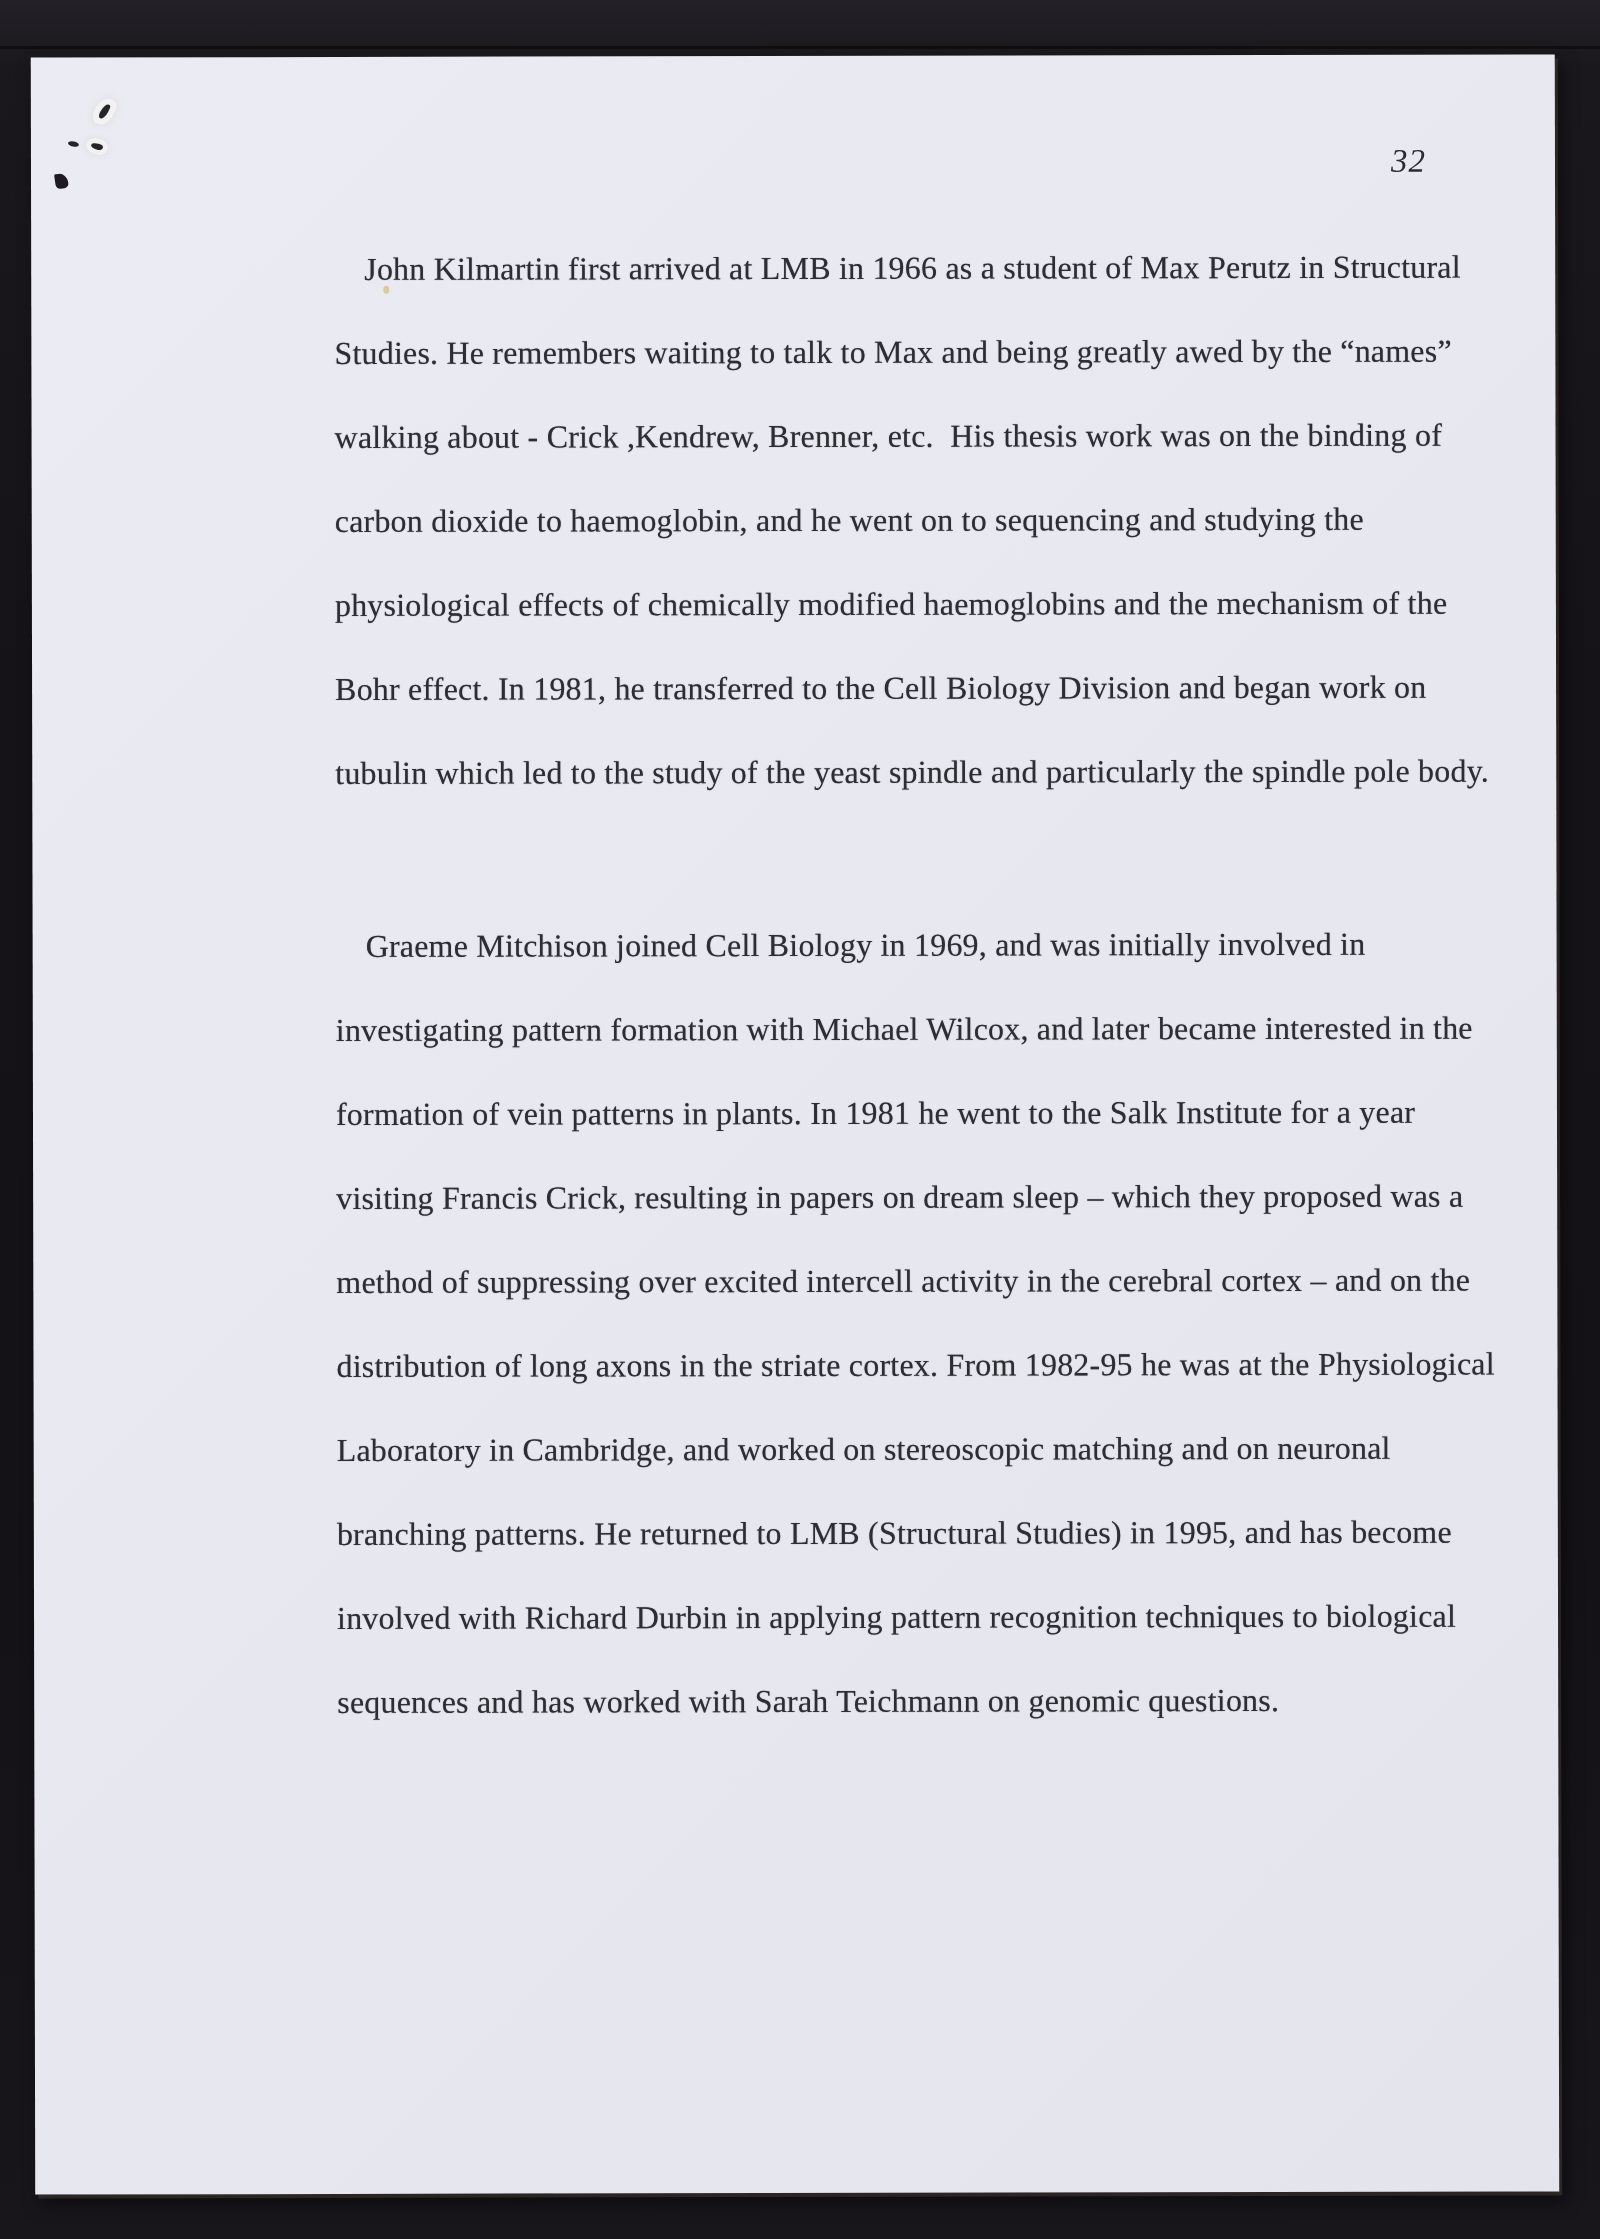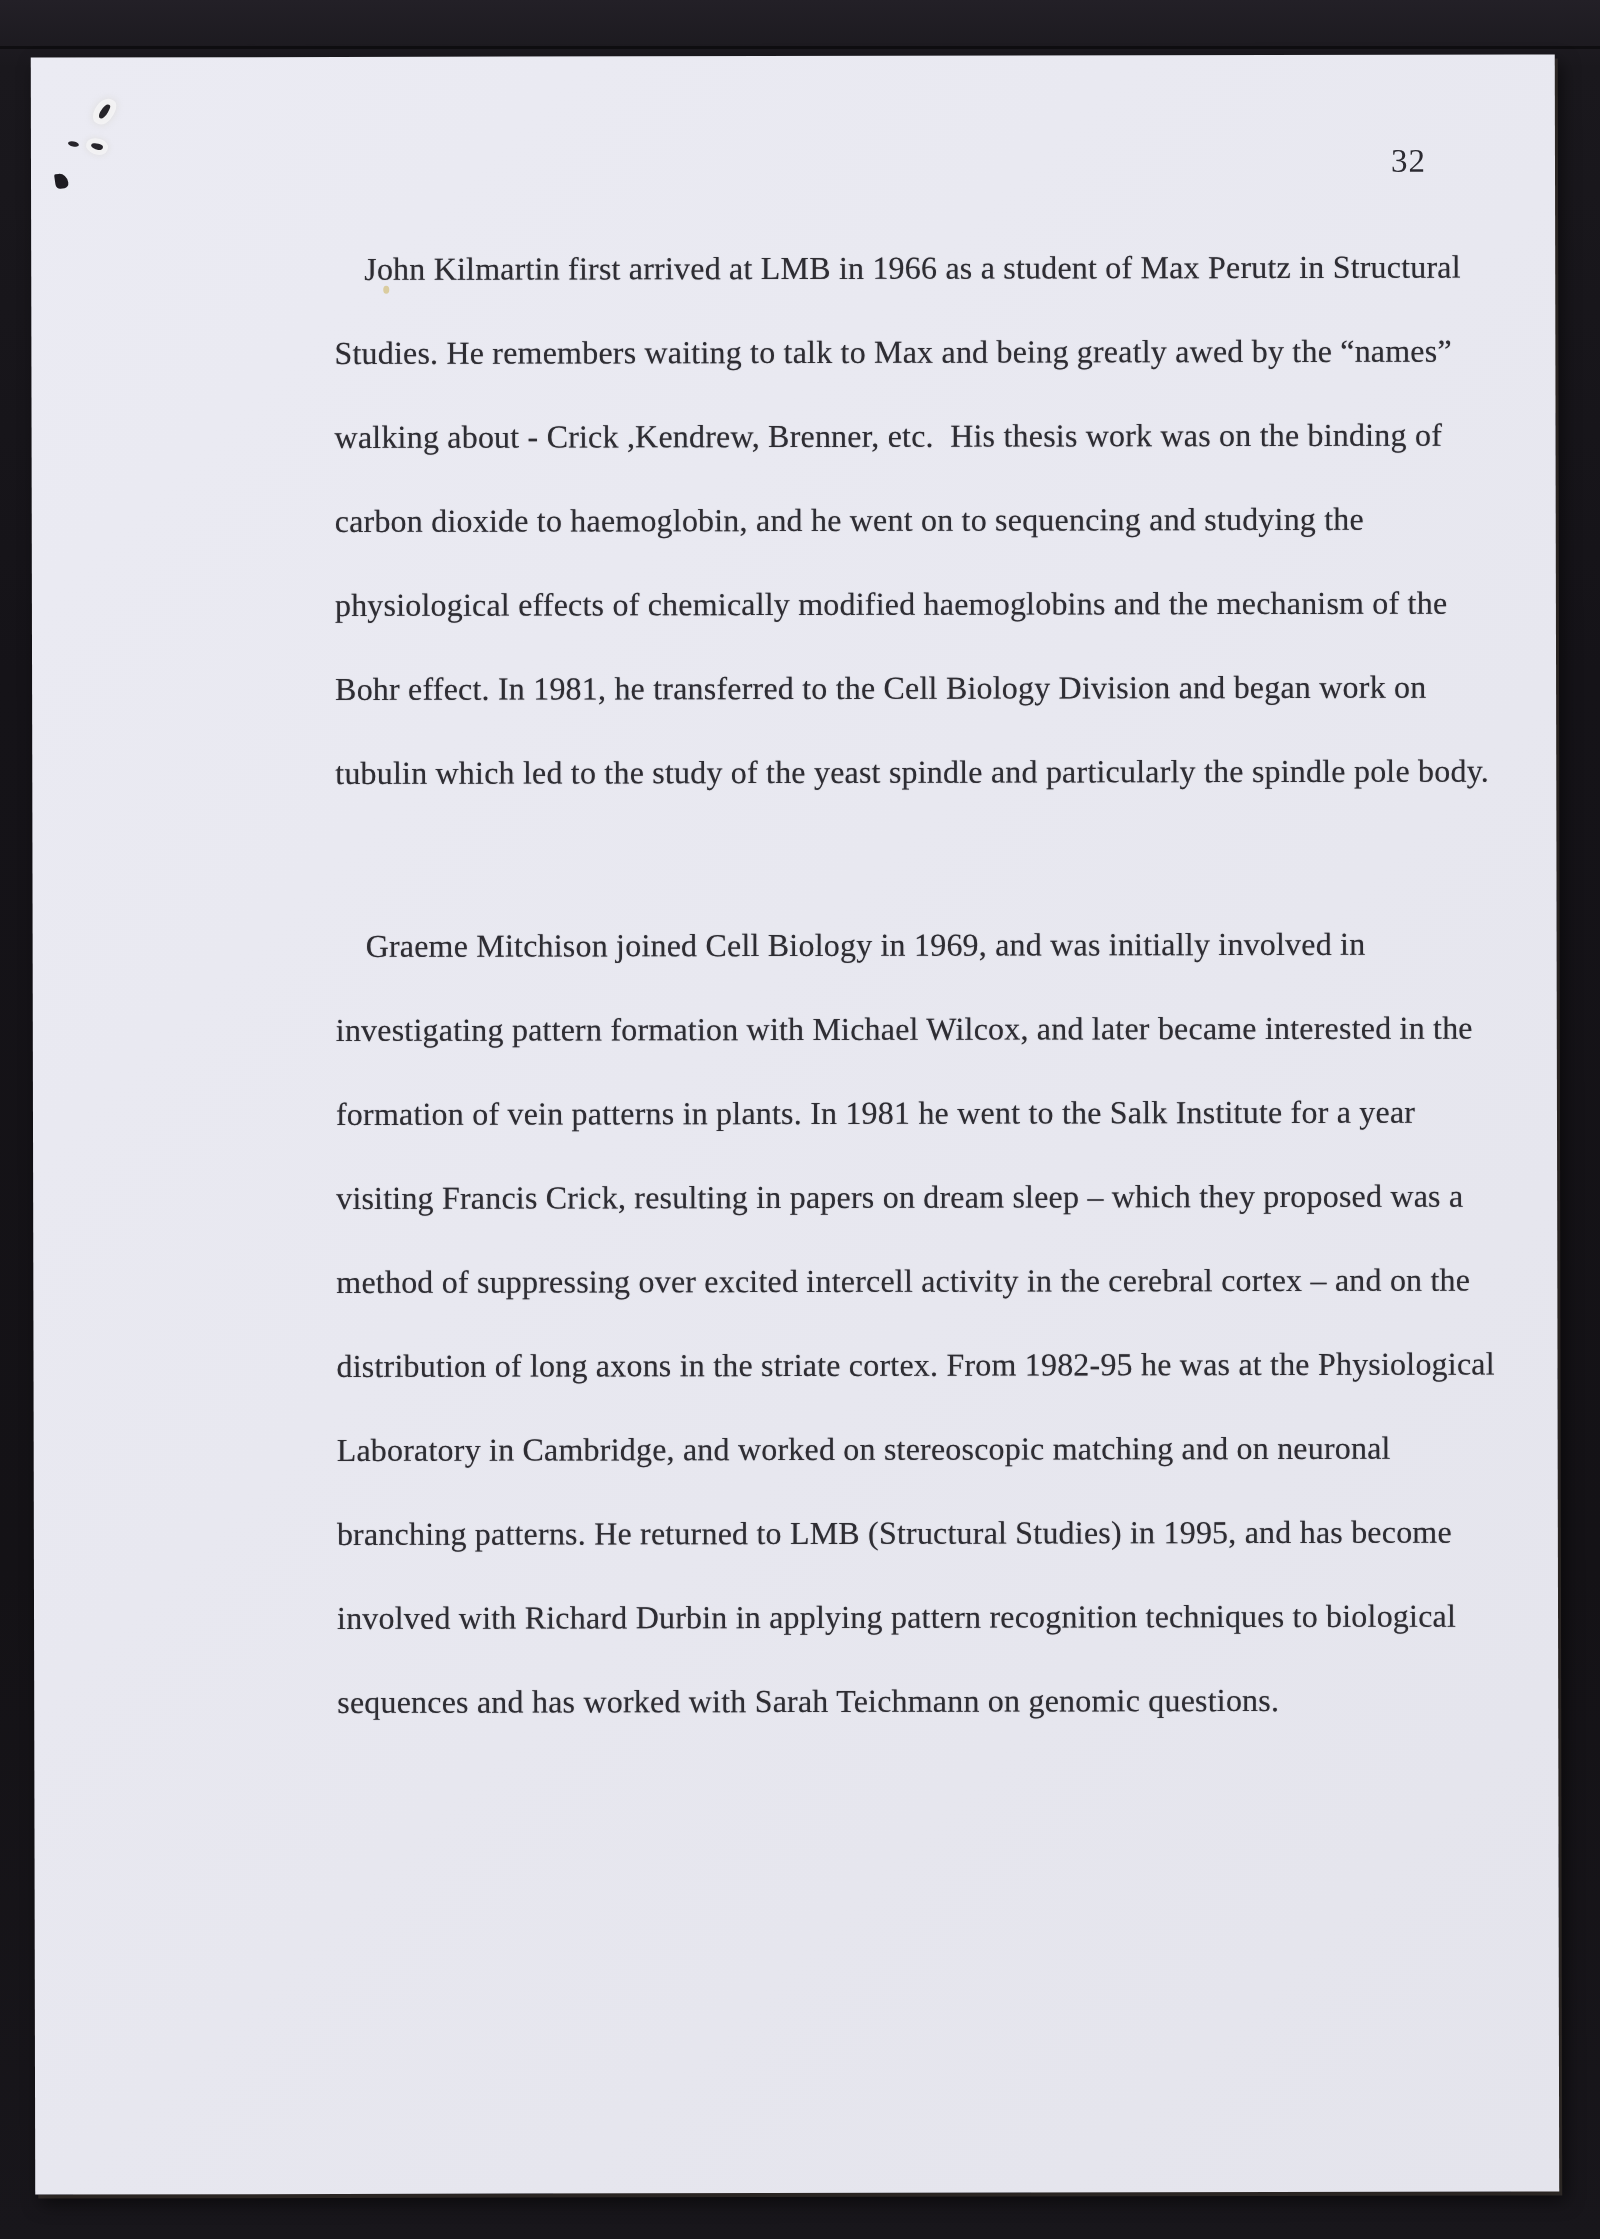--- a/index.html
+++ b/index.html
@@ -37,20 +37,21 @@
     box-shadow: 3px 4px 0 rgba(120,104,86,0.28), 6px 9px 18px rgba(0,0,0,0.55);
   }
 
   .page-number {
     position: absolute;
     top: 90px; left: 1360px;
     font-size: 33px;
     line-height: 1;
     color: #2c2b32;
     letter-spacing: 1px;
+    font-style: italic;
   }
 
   .paragraph {
     position: absolute;
     left: 303px;
     width: 1240px;
   }
   .para-1 { top: 170px; }
   .para-2 { top: 847px; }
 

